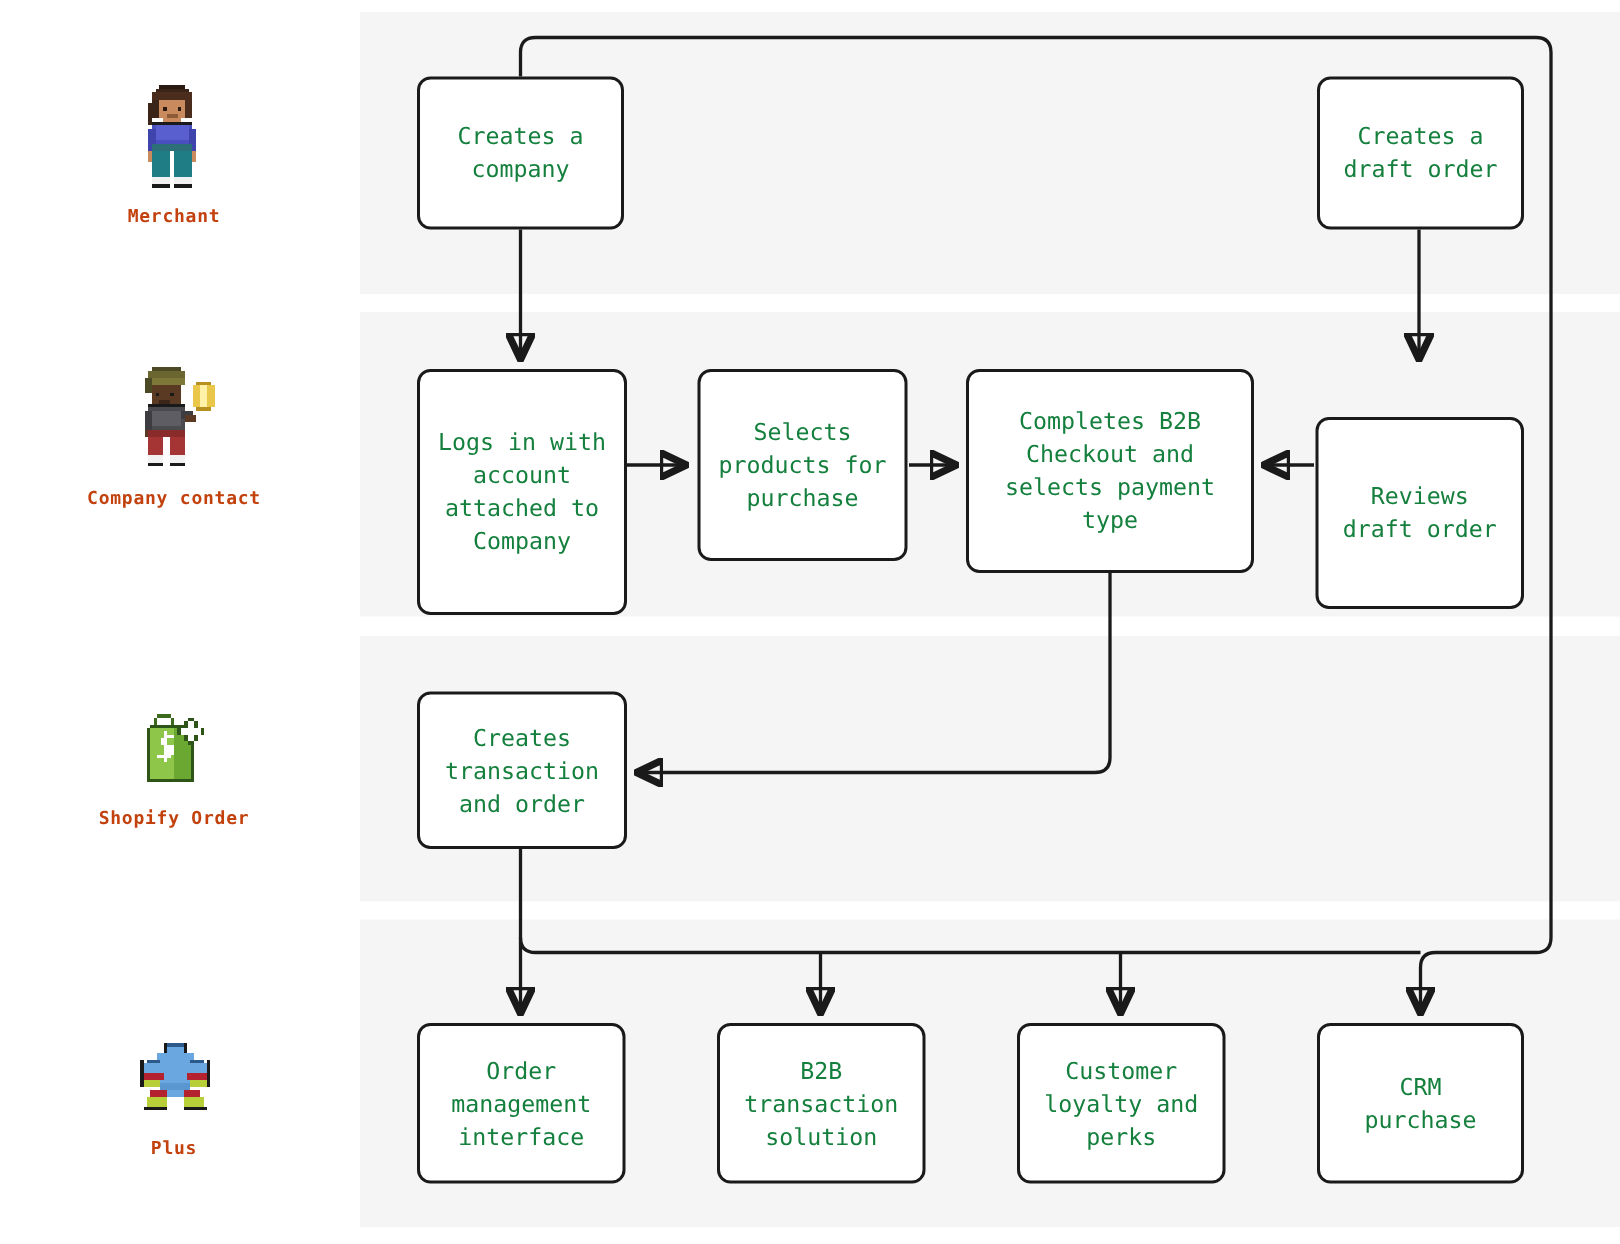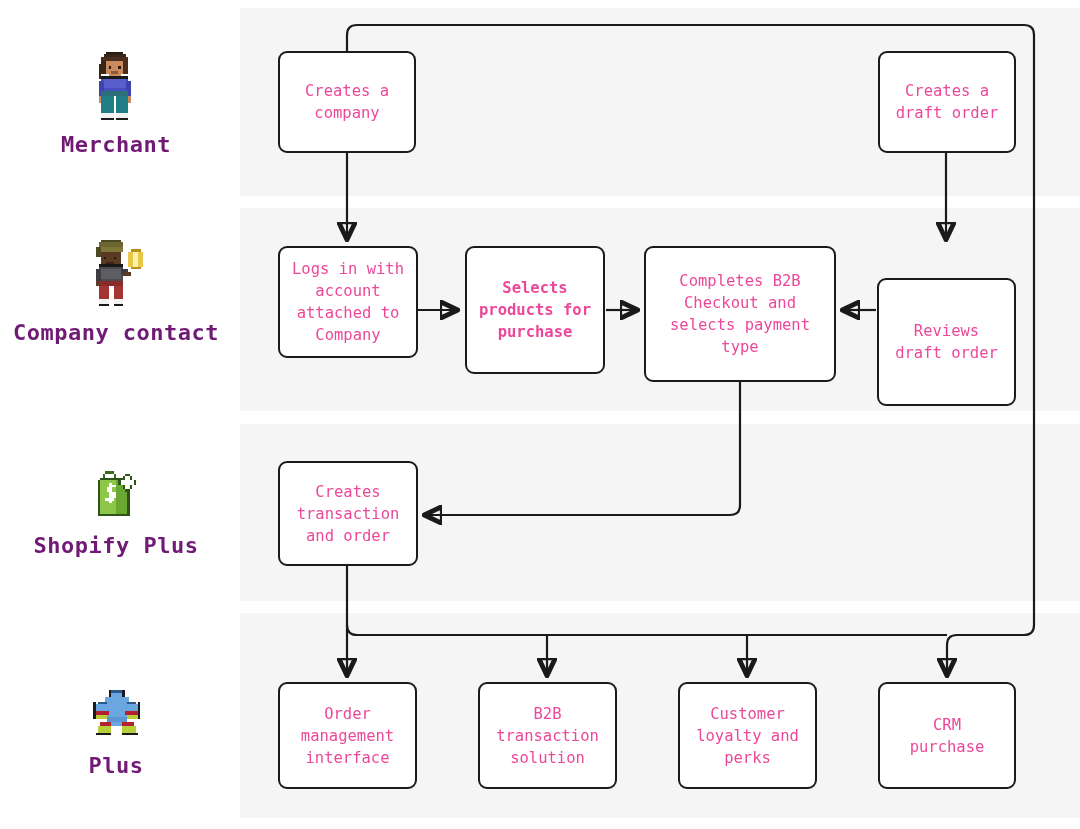--- a/index.html
+++ b/index.html
@@ -28,23 +28,23 @@
     position: absolute;
     width: 232px;
     left: 0;
     display: flex;
     flex-direction: column;
     align-items: center;
     justify-content: center;
   }
   .lane-label .caption {
     font-family: "DejaVu Sans Mono", "Liberation Mono", monospace;
-    font-size: 22px;
+    font-size: 12px;
     font-weight: 700;
-    color: #701a75;
+    color: #c2410c;
     letter-spacing: 0.5px;
     white-space: nowrap;
     margin-top: 9px;
   }
   .avatar {
     width: 54px;
     height: 74px;
     position: relative;
     image-rendering: pixelated;
   }
@@ -60,21 +60,21 @@
     align-items: center;
     justify-content: center;
     text-align: center;
     padding: 4px 8px;
     z-index: 4;
   }
   .node span {
     font-family: "DejaVu Sans Mono", "Liberation Mono", monospace;
     font-size: 15.5px;
     line-height: 1.42;
-    color: #ec4899;
+    color: #15803d;
     white-space: pre-line;
   }
   
   #wires {
     position: absolute;
     left: 0; top: 0;
     width: 1080px;
     height: 829px;
     z-index: 2;
     pointer-events: none;
@@ -196,21 +196,21 @@
           <rect x="16" y="9" width="2" height="1" fill="#2f5417"></rect>
           <rect x="13" y="5" width="1" height="2" fill="#2f5417"></rect>
           <rect x="20" y="5" width="1" height="2" fill="#2f5417"></rect>
           <rect x="15" y="3" width="1" height="2" fill="#2f5417"></rect>
           <rect x="18" y="3" width="1" height="2" fill="#2f5417"></rect>
           <rect x="15" y="7" width="1" height="2" fill="#2f5417"></rect>
           <rect x="18" y="7" width="1" height="2" fill="#2f5417"></rect>
         </g>
       </svg>
     </div>
-    <div class="caption">Shopify Plus</div>
+    <div class="caption">Shopify Order</div>
   </div>
 
   <div class="lane-label" style="top:680px; height:105px;">
     <div class="avatar" style="height:56px;">
       <svg viewBox="0 0 26 24" width="58" height="54" shape-rendering="crispEdges">
         <g>
           <rect x="10" y="1" width="5" height="1" fill="#2b5a8a"></rect>
           <rect x="9" y="2" width="7" height="2" fill="#6aa6e0"></rect>
           <rect x="7" y="4" width="11" height="3" fill="#6aa6e0"></rect>
           <rect x="4" y="6" width="4" height="1" fill="#2b5a8a"></rect>
@@ -271,27 +271,27 @@
 
   <div class="node" style="left:278px; top:51px; width:138px; height:102px;">
     <span>Creates a
 company</span>
   </div>
   <div class="node" style="left:878px; top:51px; width:138px; height:102px;">
     <span>Creates a
 draft order</span>
   </div>
 
-  <div class="node" style="left:278px; top:246px; width:140px; height:112px;">
+  <div class="node" style="left:278px; top:246px; width:140px; height:164px;">
     <span>Logs in with
 account
 attached to
 Company</span>
   </div>
-  <div class="node" style="left:465px; top:246px; width:140px; height:128px;font-weight:bold;">
+  <div class="node" style="left:465px; top:246px; width:140px; height:128px;">
     <span>Selects
 products for
 purchase</span>
   </div>
   <div class="node" style="left:644px; top:246px; width:192px; height:136px;">
     <span>Completes B2B
 Checkout and
 selects payment
 type</span>
   </div>

